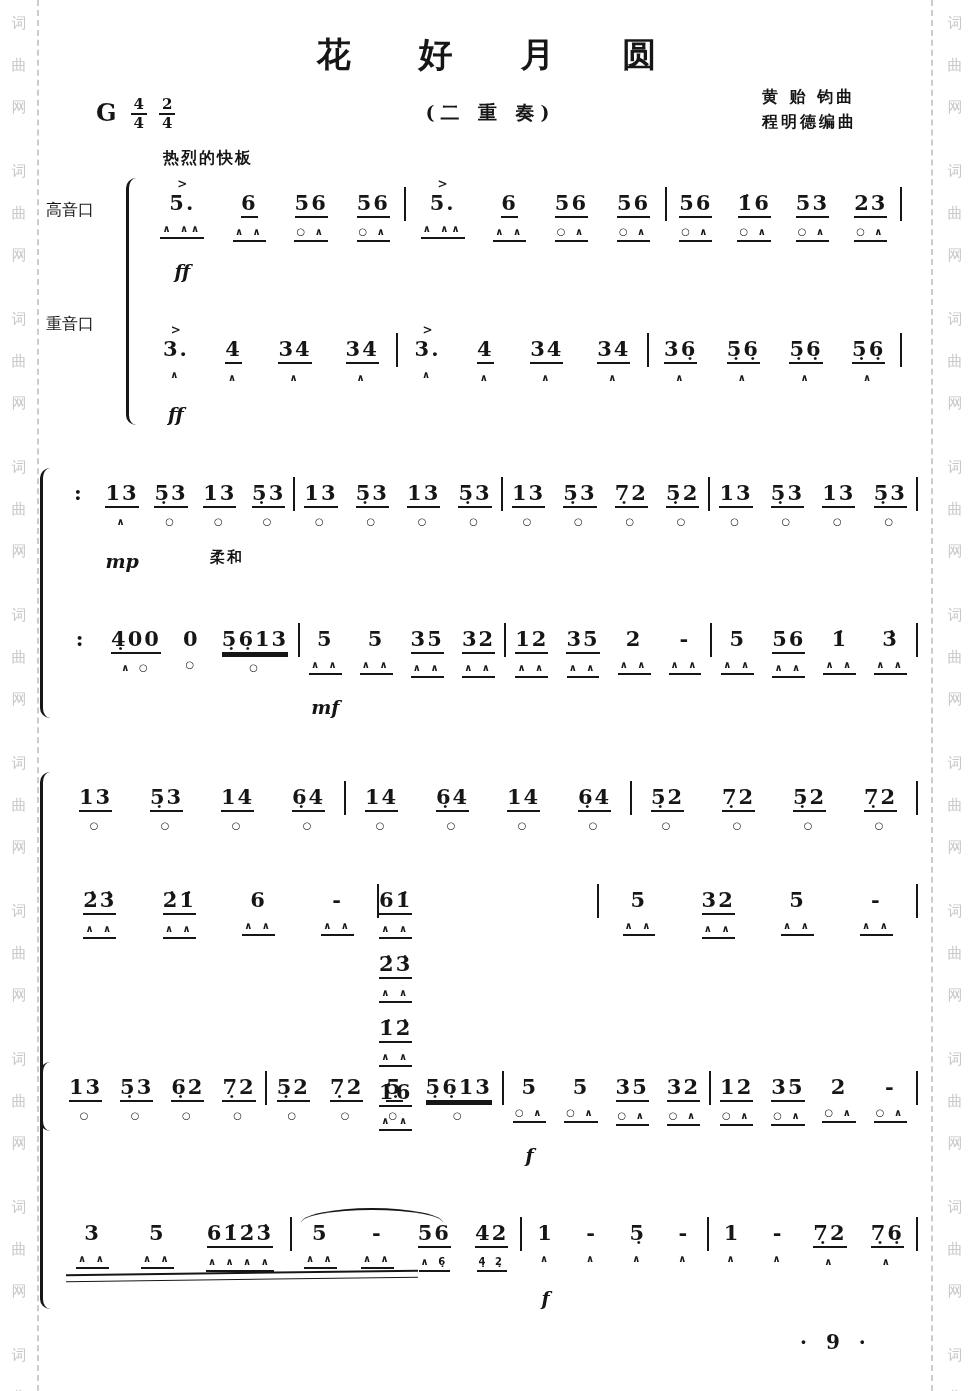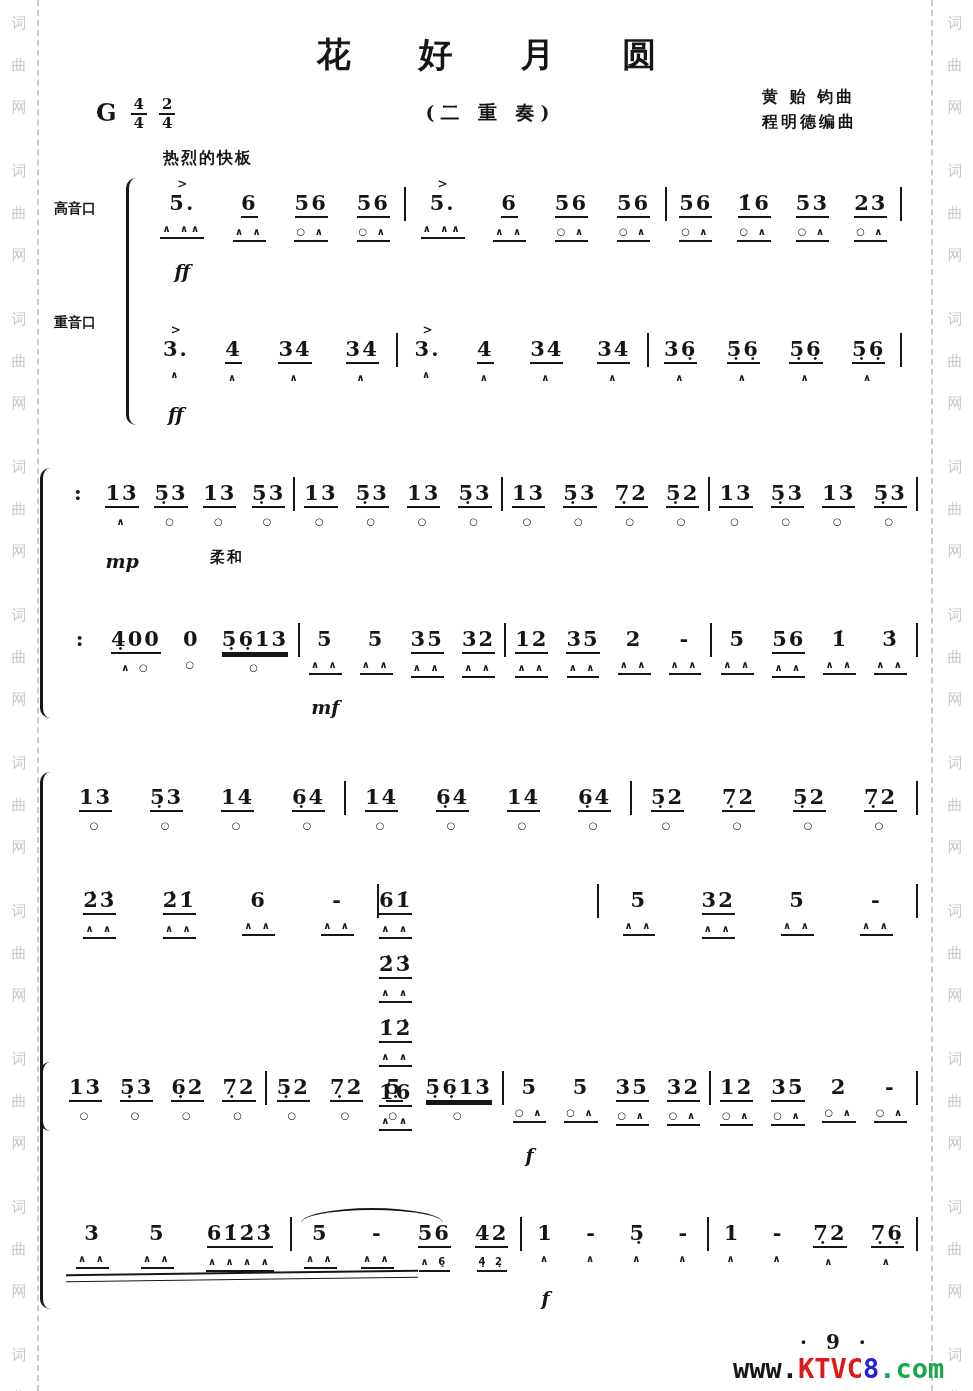--- a/index.html
+++ b/index.html
@@ -25,21 +25,21 @@
   .ts .den{padding-top:1px;}
   .composer{position:absolute;top:84px;left:762px;font-size:16px;font-weight:bold;line-height:25px;letter-spacing:3px;}
   .tempo{position:absolute;top:148px;left:163px;font-size:16px;font-weight:bold;letter-spacing:2px;}
   
   .system{position:absolute;display:flex;align-items:stretch;}
   .sys1{top:178px;left:46px;}
   .sys2{top:468px;left:40px;}
   .sys3{top:772px;left:40px;}
   .sys4{top:1062px;left:40px;}
   .plabels{position:relative;width:80px;flex:none;}
-  .plabel{position:absolute;left:8px;font-size:14px;font-weight:bold;white-space:nowrap;}
+  .plabel{position:absolute;left:0;font-size:16px;font-weight:normal;white-space:nowrap;}
   .plabel.p0{top:22px;} .plabel.p1{top:136px;}
   .brace{flex:none;width:9px;border-left:3px solid #161616;border-radius:10px 0 0 10px;margin-right:8px;}
   .staves{display:flex;flex-direction:column;}
   .sys1 .staves{width:756px;}
   .sys2 .staves,.sys3 .staves,.sys4 .staves{width:858px;}
   .staff{position:relative;}
   .staff + .staff{margin-top:42px;}
   .line{display:flex;align-items:flex-start;width:100%;}
   .measure{display:flex;justify-content:space-around;position:relative;align-items:flex-start;}
   .bar{flex:none;width:2px;height:34px;background:#161616;margin-top:9px;}
@@ -859,15 +859,14 @@
               </div>
               <div class="bar"></div>
             </div>
             <div class="hairpin"></div>
           </div>
         </div>
       </div>
     </div>
 
   <div class="pagenum">· 9 ·</div>
-  <div class="siteurl" id="siteurl"><span style="color: rgb(22, 22, 22);">www.</span><span style="color: rgb(224, 24, 24);">KTVC</span><span style="color: rgb(34, 34, 221);">8</span><span style="color: rgb(24, 168, 72);">.com</span></div>
 
 </div>
 
 </body></html>

